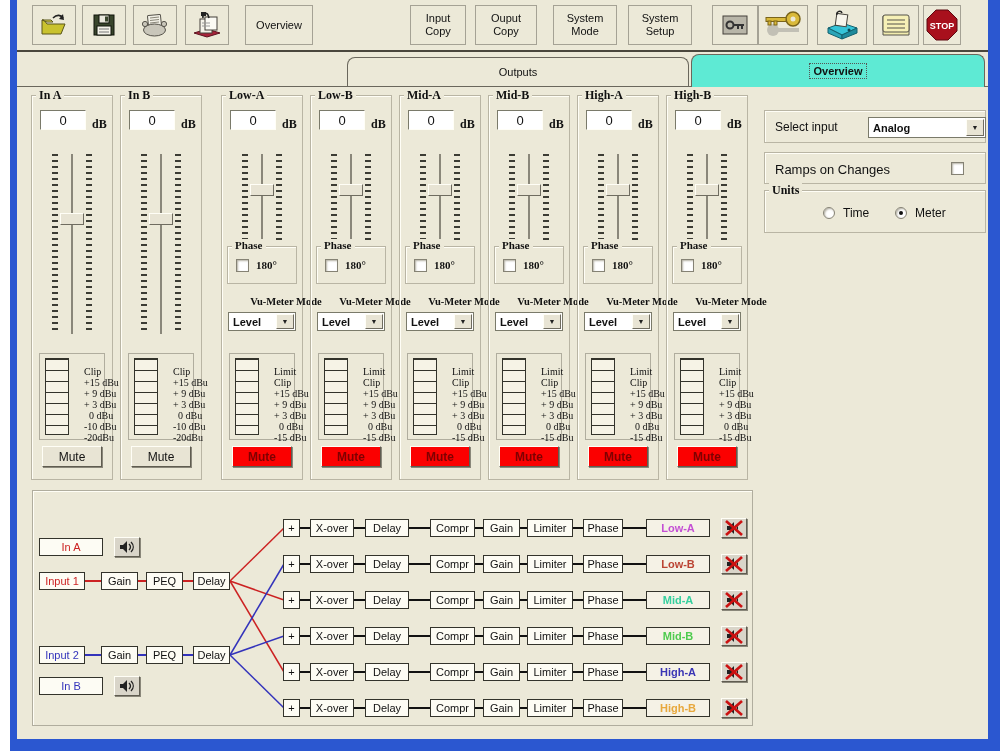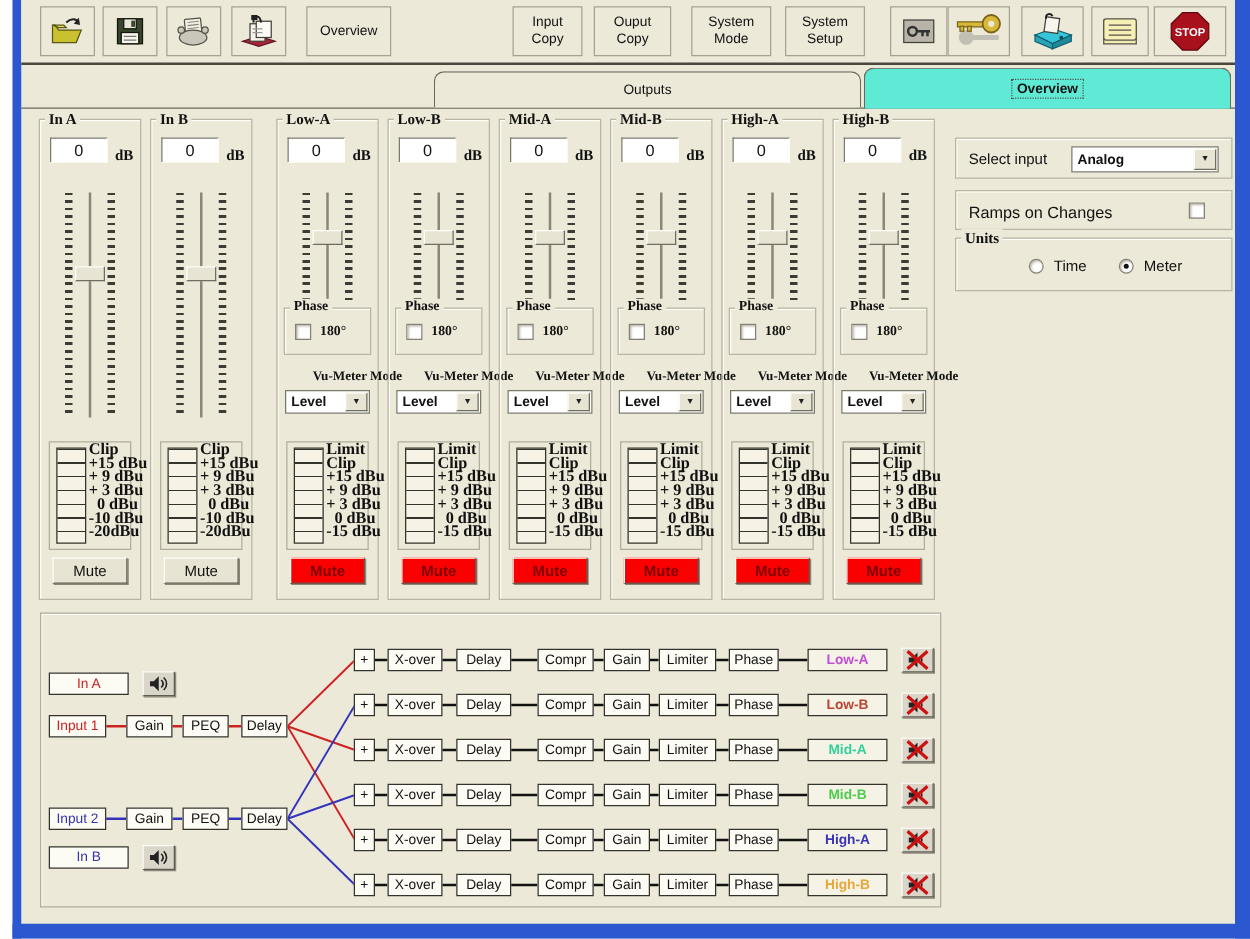--- a/index.html
+++ b/index.html
@@ -45,28 +45,28 @@
   .vulab{position:absolute;left:0;top:200px;width:100%;text-align:center;
     font-family:"Liberation Serif",serif;font-weight:bold;font-size:10.5px;margin-left:24px;}
   .selbox{background:#fff;border:1px solid #7a7a6a;box-sizing:border-box;position:relative;
     display:flex;align-items:center;font-weight:bold;padding-left:4px;}
   .strip .selbox{position:absolute;left:6px;top:216px;width:68px;height:19px;}
   .arrowbtn{position:absolute;right:1px;top:1px;bottom:1px;width:16px;background:#e8e4d4;
     border:1px solid;border-color:#fffef6 #6f6c60 #6f6c60 #fffef6;display:flex;align-items:center;justify-content:center;font-size:7px;color:#222;}
   .meterbox{position:absolute;left:7px;top:257px;width:66px;height:87px;box-sizing:border-box;border:1px solid #b0ad9e;}
   .cells{position:absolute;left:5px;top:4px;width:24px;height:77px;box-sizing:border-box;border:1px solid #33332b;
     background:repeating-linear-gradient(to bottom,#33332b 0 1px,#f6f3e6 1px 11px);}
-  .mlabels{position:absolute;left:31px;top:-1px;margin:0;font-family:"Liberation Serif",serif;
-    font-weight:bold;font-size:13px;line-height:11px;white-space:pre;}
+  .mlabels{position:absolute;left:31px;top:-1px;margin:13px;font-family:"Liberation Serif",serif;
+    font-weight:normal;font-size:10px;line-height:11px;white-space:pre;}
   .mute{position:absolute;left:10px;top:350px;width:60px;height:21px;box-sizing:border-box;background:#e8e4d4;
     border:1px solid;border-color:#fffef6 #5f5c50 #5f5c50 #fffef6;box-shadow:1px 1px 0 #8a877a;
     font-family:"Liberation Sans",sans-serif;font-size:12px;color:#111;}
   .mute.red{background:#fb0000;color:#7e0000;font-weight:bold;}
   
-  .rp{position:absolute;left:747px;width:222px;box-sizing:border-box;border:1px solid #b9b5a4;box-shadow:inset 1px 1px 0 #fffef6;}
+  .rp{position:absolute;left:747px;width:222px;box-sizing:border-box;border:1px solid #b9b5a4;box-shadow:inset 1px 1px 0 #fffef6;padding-left:11px;}
   .radio{width:12px;height:12px;border-radius:50%;background:#fff;border:1px solid #858274;
     box-shadow:inset 1px 1px 2px #b5b2a5;box-sizing:border-box;position:relative;display:inline-block;vertical-align:-2px;}
   .radio.on::after{content:"";position:absolute;left:3px;top:3px;width:4px;height:4px;border-radius:50%;background:#111;}
   
   .diag{position:absolute;left:15px;top:490px;width:721px;height:236px;box-sizing:border-box;
     border:1px solid #b0ad9e;box-shadow:inset 1px 1px 0 #fffef6;}
   .fan{position:absolute;left:0;top:0;pointer-events:none;}
   .drow{position:absolute;display:flex;align-items:center;height:18px;}
   .cb{height:18px;box-sizing:border-box;border:1px solid #33332b;background:#fdfcf4;
     display:flex;align-items:center;justify-content:center;font-size:11px;flex:none;}
@@ -182,21 +182,21 @@
     </div>
     <div class="tbtn" style="left:856px;width:46px">
       <svg width="32" height="26" viewBox="0 0 32 26">
         <path d="M3 4 L13 4 L15 7 L29 7 L29 23 L3 23 Z" fill="#f2ecae" stroke="#55524a"></path>
         <rect x="3" y="3" width="26" height="17" rx="2" fill="#f6f0b6" stroke="#55524a"></rect>
         <line x1="7" y1="8" x2="25" y2="8" stroke="#55524a"></line>
         <line x1="7" y1="12" x2="25" y2="12" stroke="#55524a"></line>
         <line x1="7" y1="16" x2="25" y2="16" stroke="#55524a"></line>
       </svg>
     </div>
-    <div class="tbtn" style="left:906px;width:58px">
+    <div class="tbtn" style="left:906px;width:38px">
       <svg width="34" height="34" viewBox="0 0 34 34">
         <polygon points="11,2 23,2 32,11 32,23 23,32 11,32 2,23 2,11" fill="#a8101c" stroke="#5c0810"></polygon>
         <text x="17" y="21" text-anchor="middle" font-size="9" font-family="Liberation Sans,sans-serif" font-weight="bold" fill="#fff">STOP</text>
       </svg>
     </div>
   </div>
 
   <div class="tabs">
     <div class="tab" style="left:330px;width:342px">
       <span class="tlab">Outputs</span>

